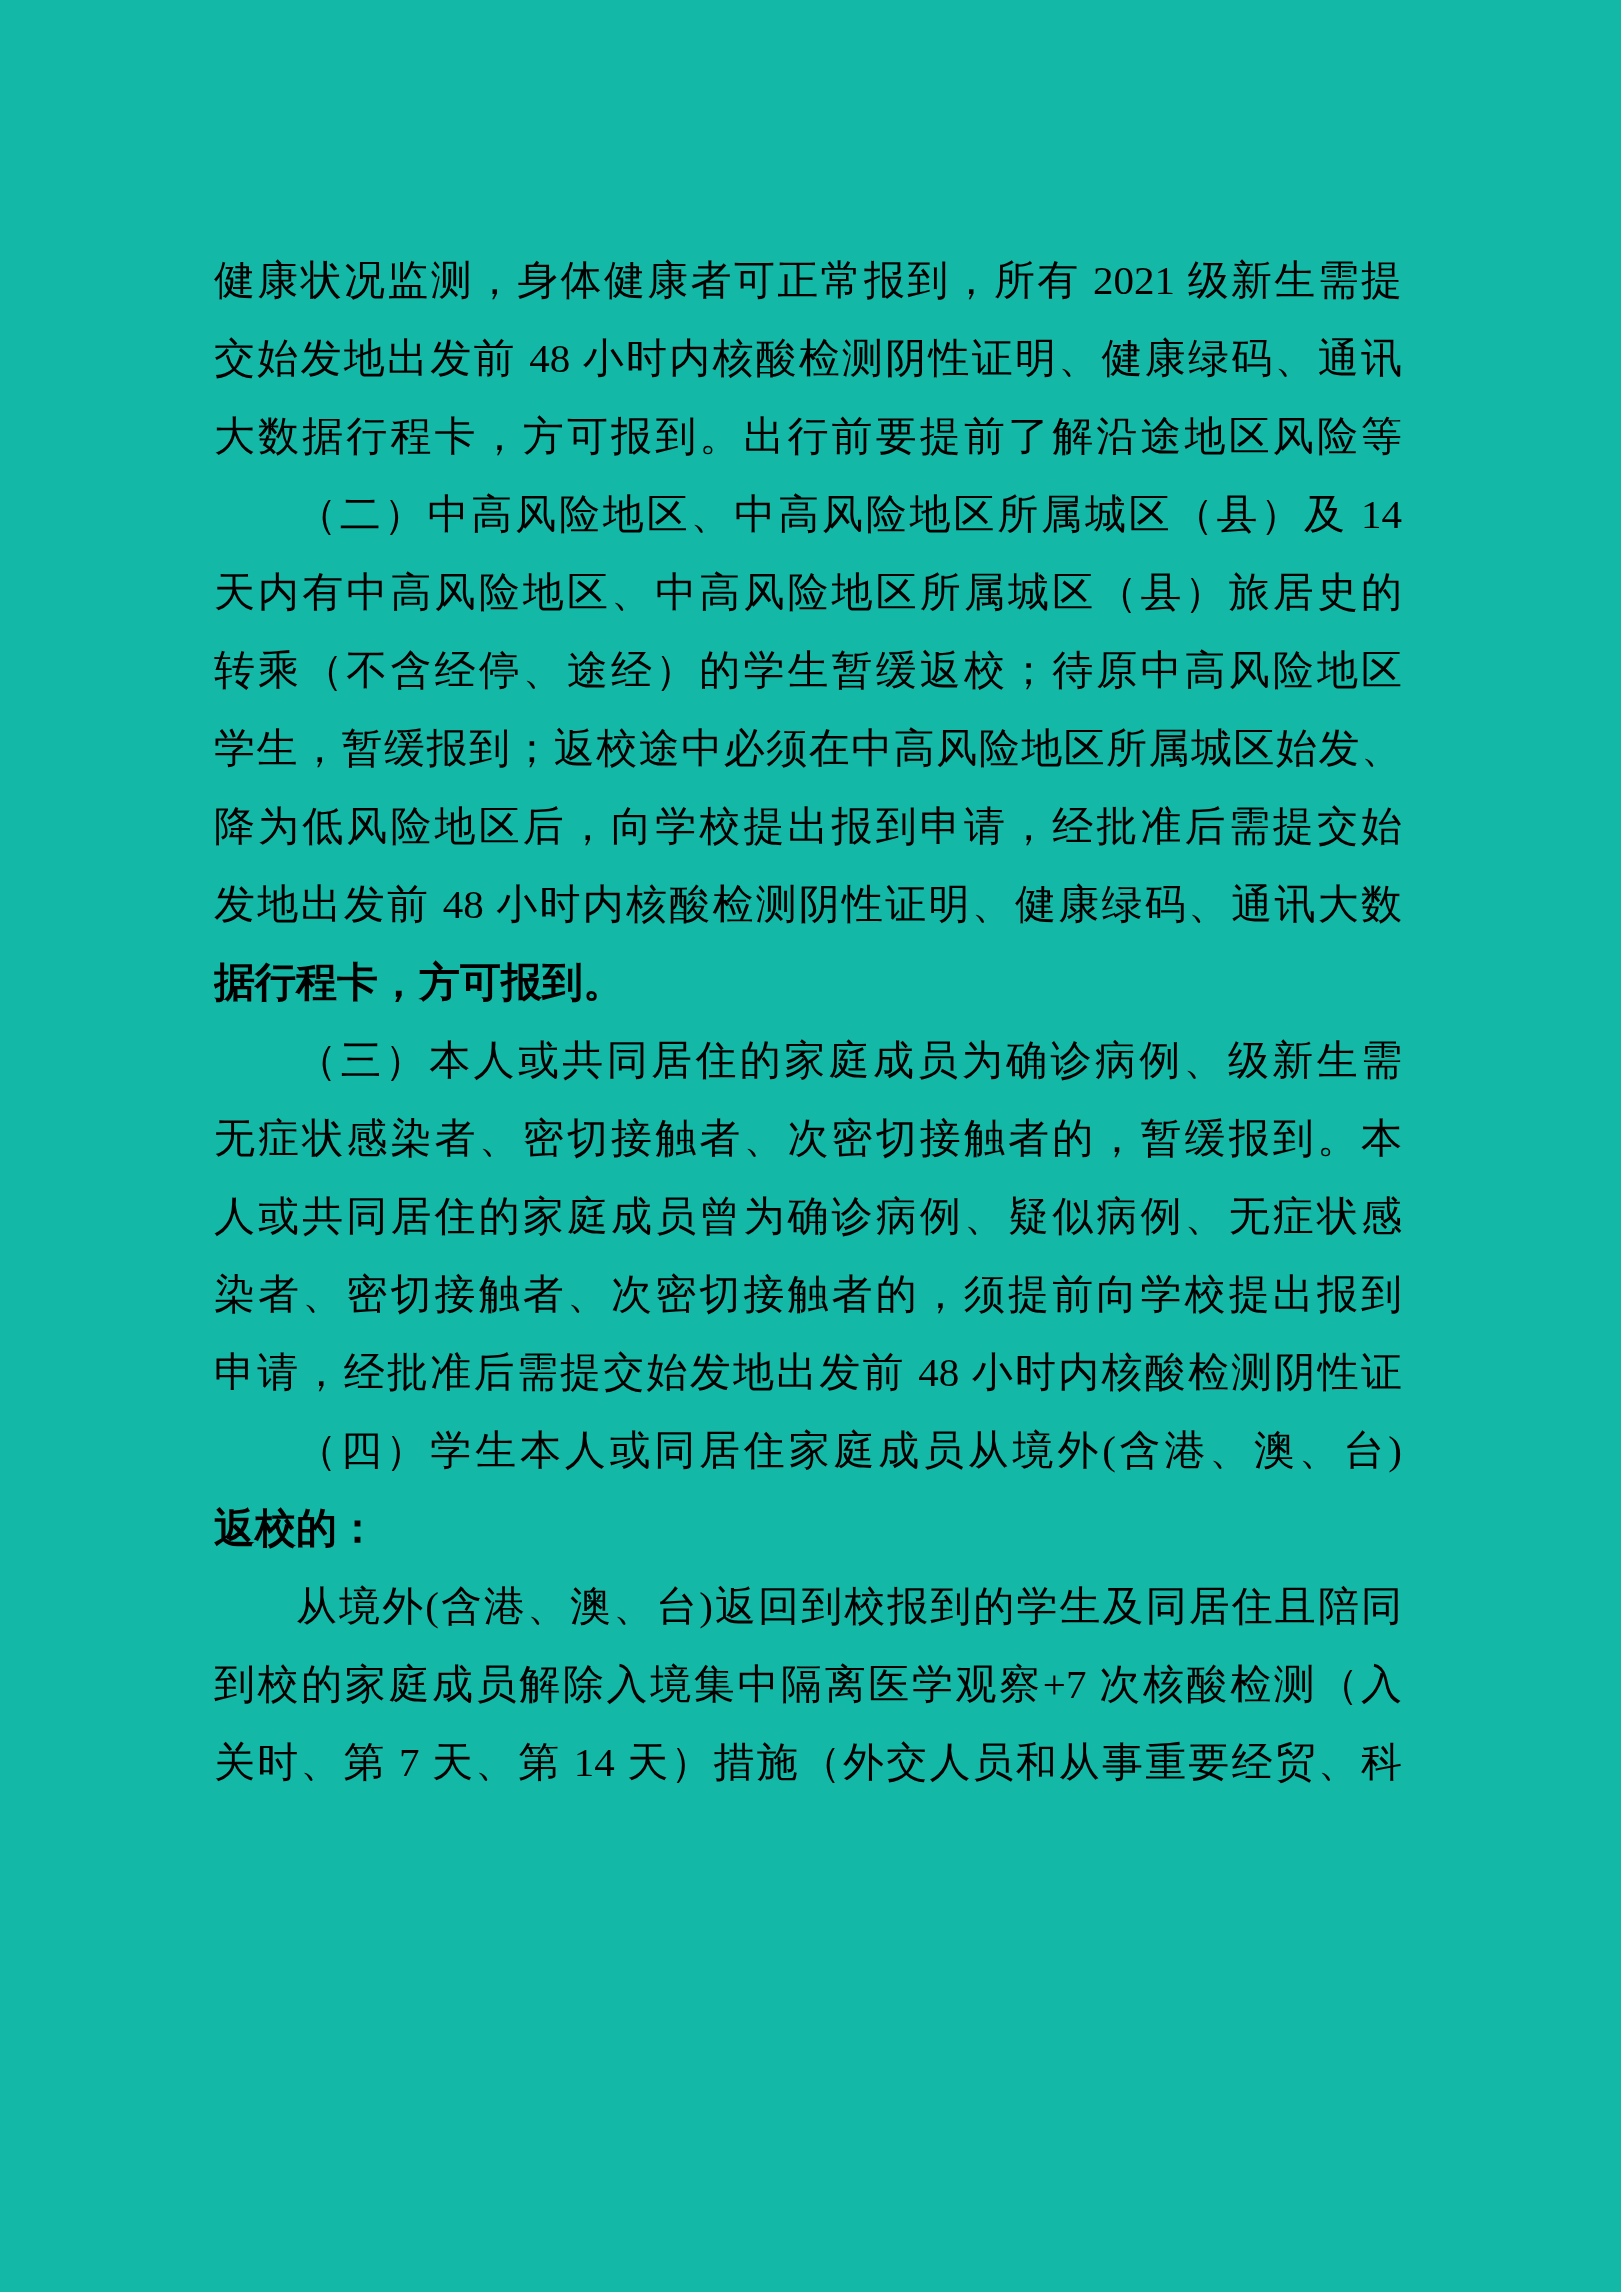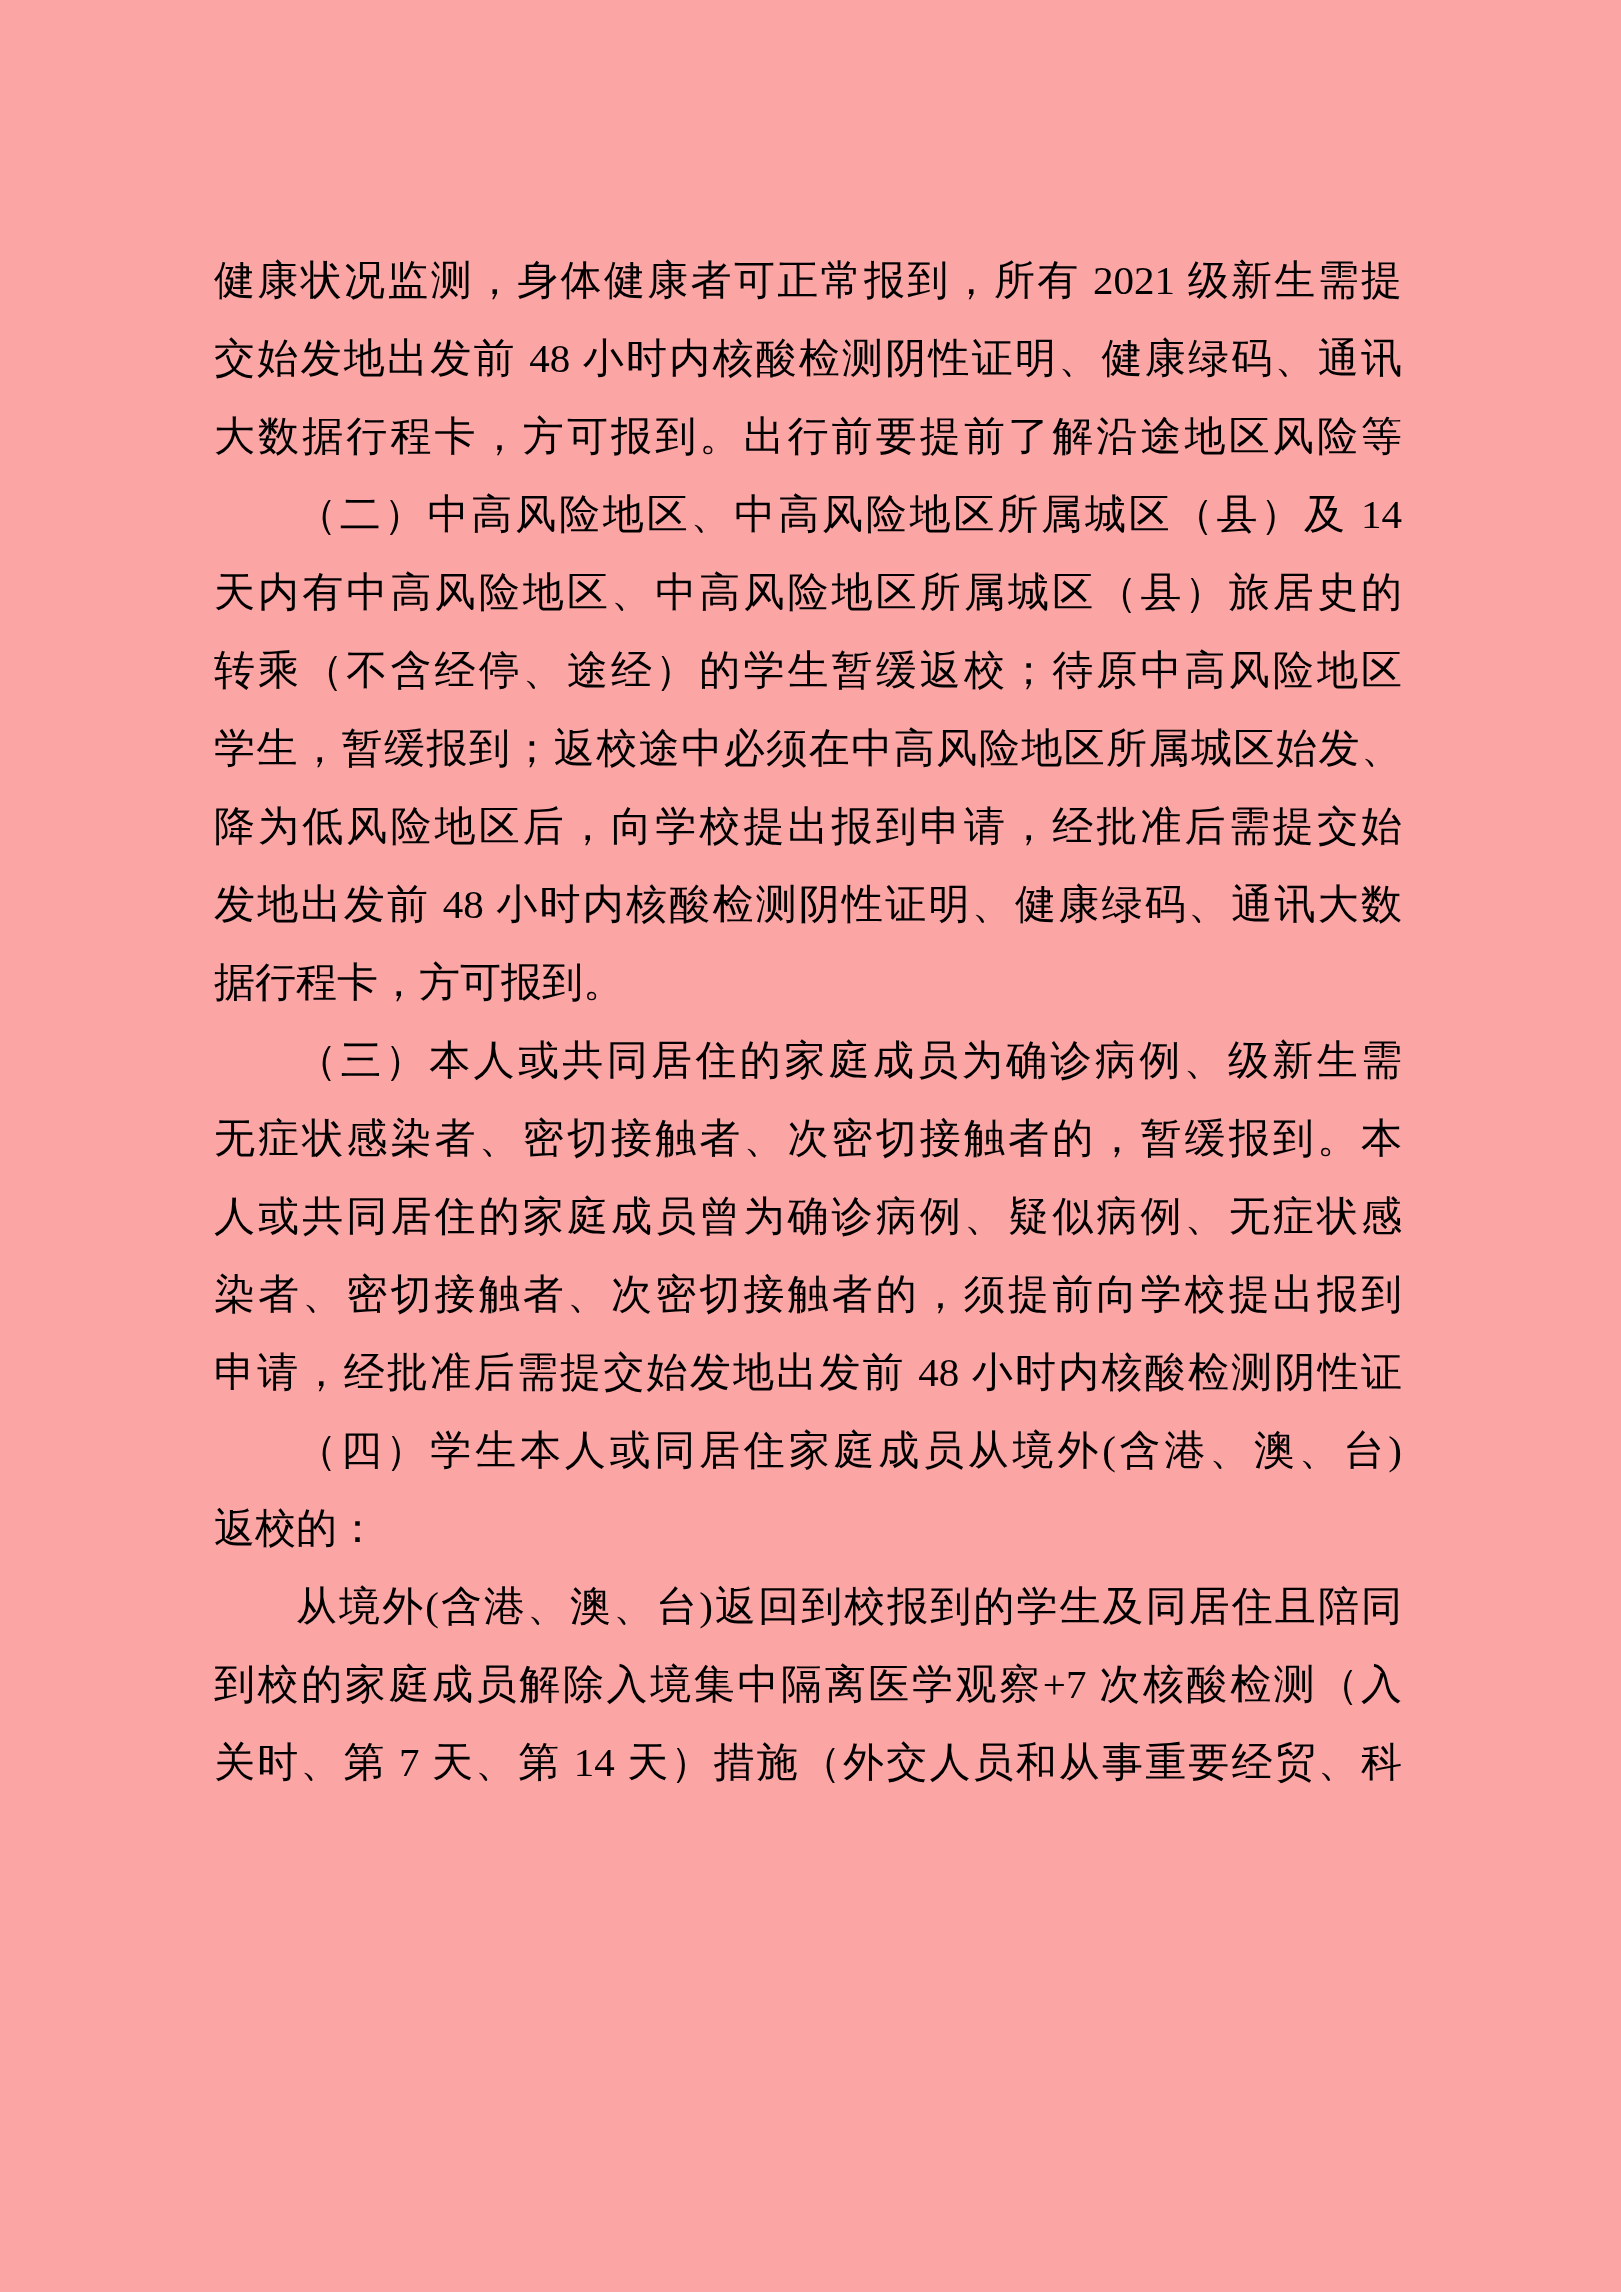--- a/index.html
+++ b/index.html
@@ -4,21 +4,21 @@
 <style>
   html, body {
     margin: 0;
     padding: 0;
     background: #ffffff;
   }
   .page {
     position: relative;
     width: 1621px;
     height: 2293px;
-    background: #fca5a5;
+    background: #14b8a6;
     overflow: hidden;
     font-family: "Liberation Serif", "DejaVu Serif", serif;
     color: #000000;
   }
   .text-block {
     position: absolute;
     left: 214px;
     top: 241px;
     width: 1188px;
     font-size: 41px;
@@ -30,20 +30,21 @@
     height: 78px;
     overflow: hidden;
     white-space: normal;
     text-align: justify;
     text-align-last: justify;
     text-justify: inter-character;
   }
   .line.short {
     text-align: right;
     text-align-last: left;
+    font-weight: bold;
   }
   .line.indent {
     text-indent: 2em;
   }
 </style>
 </head>
 <body>
 
 <div class="page">
   <div class="text-block">

